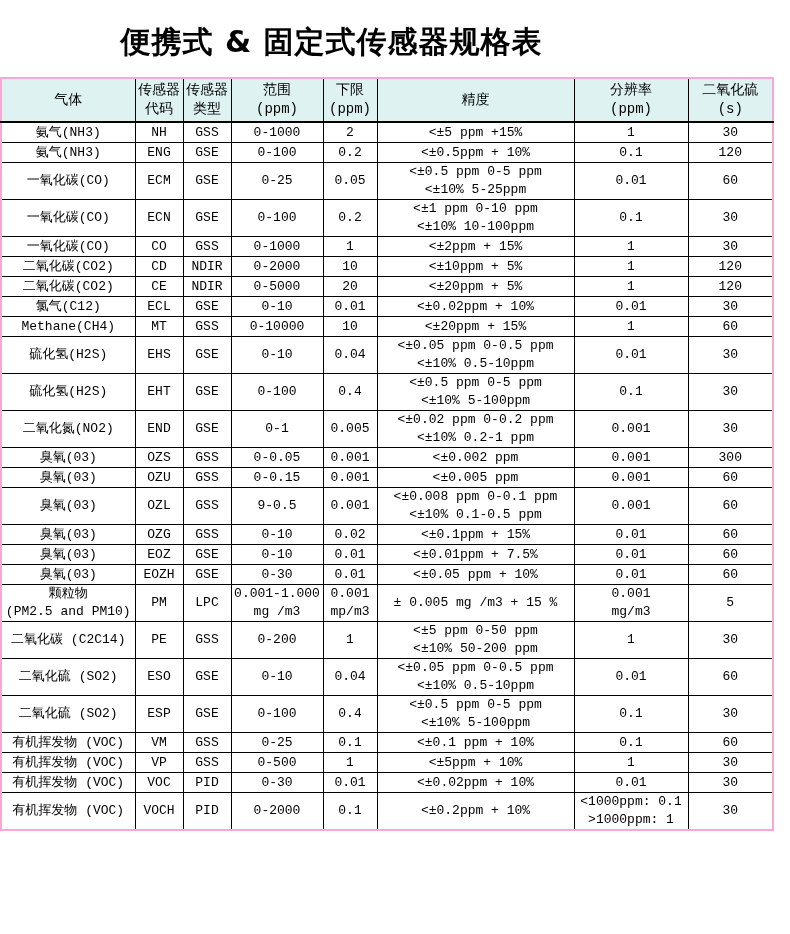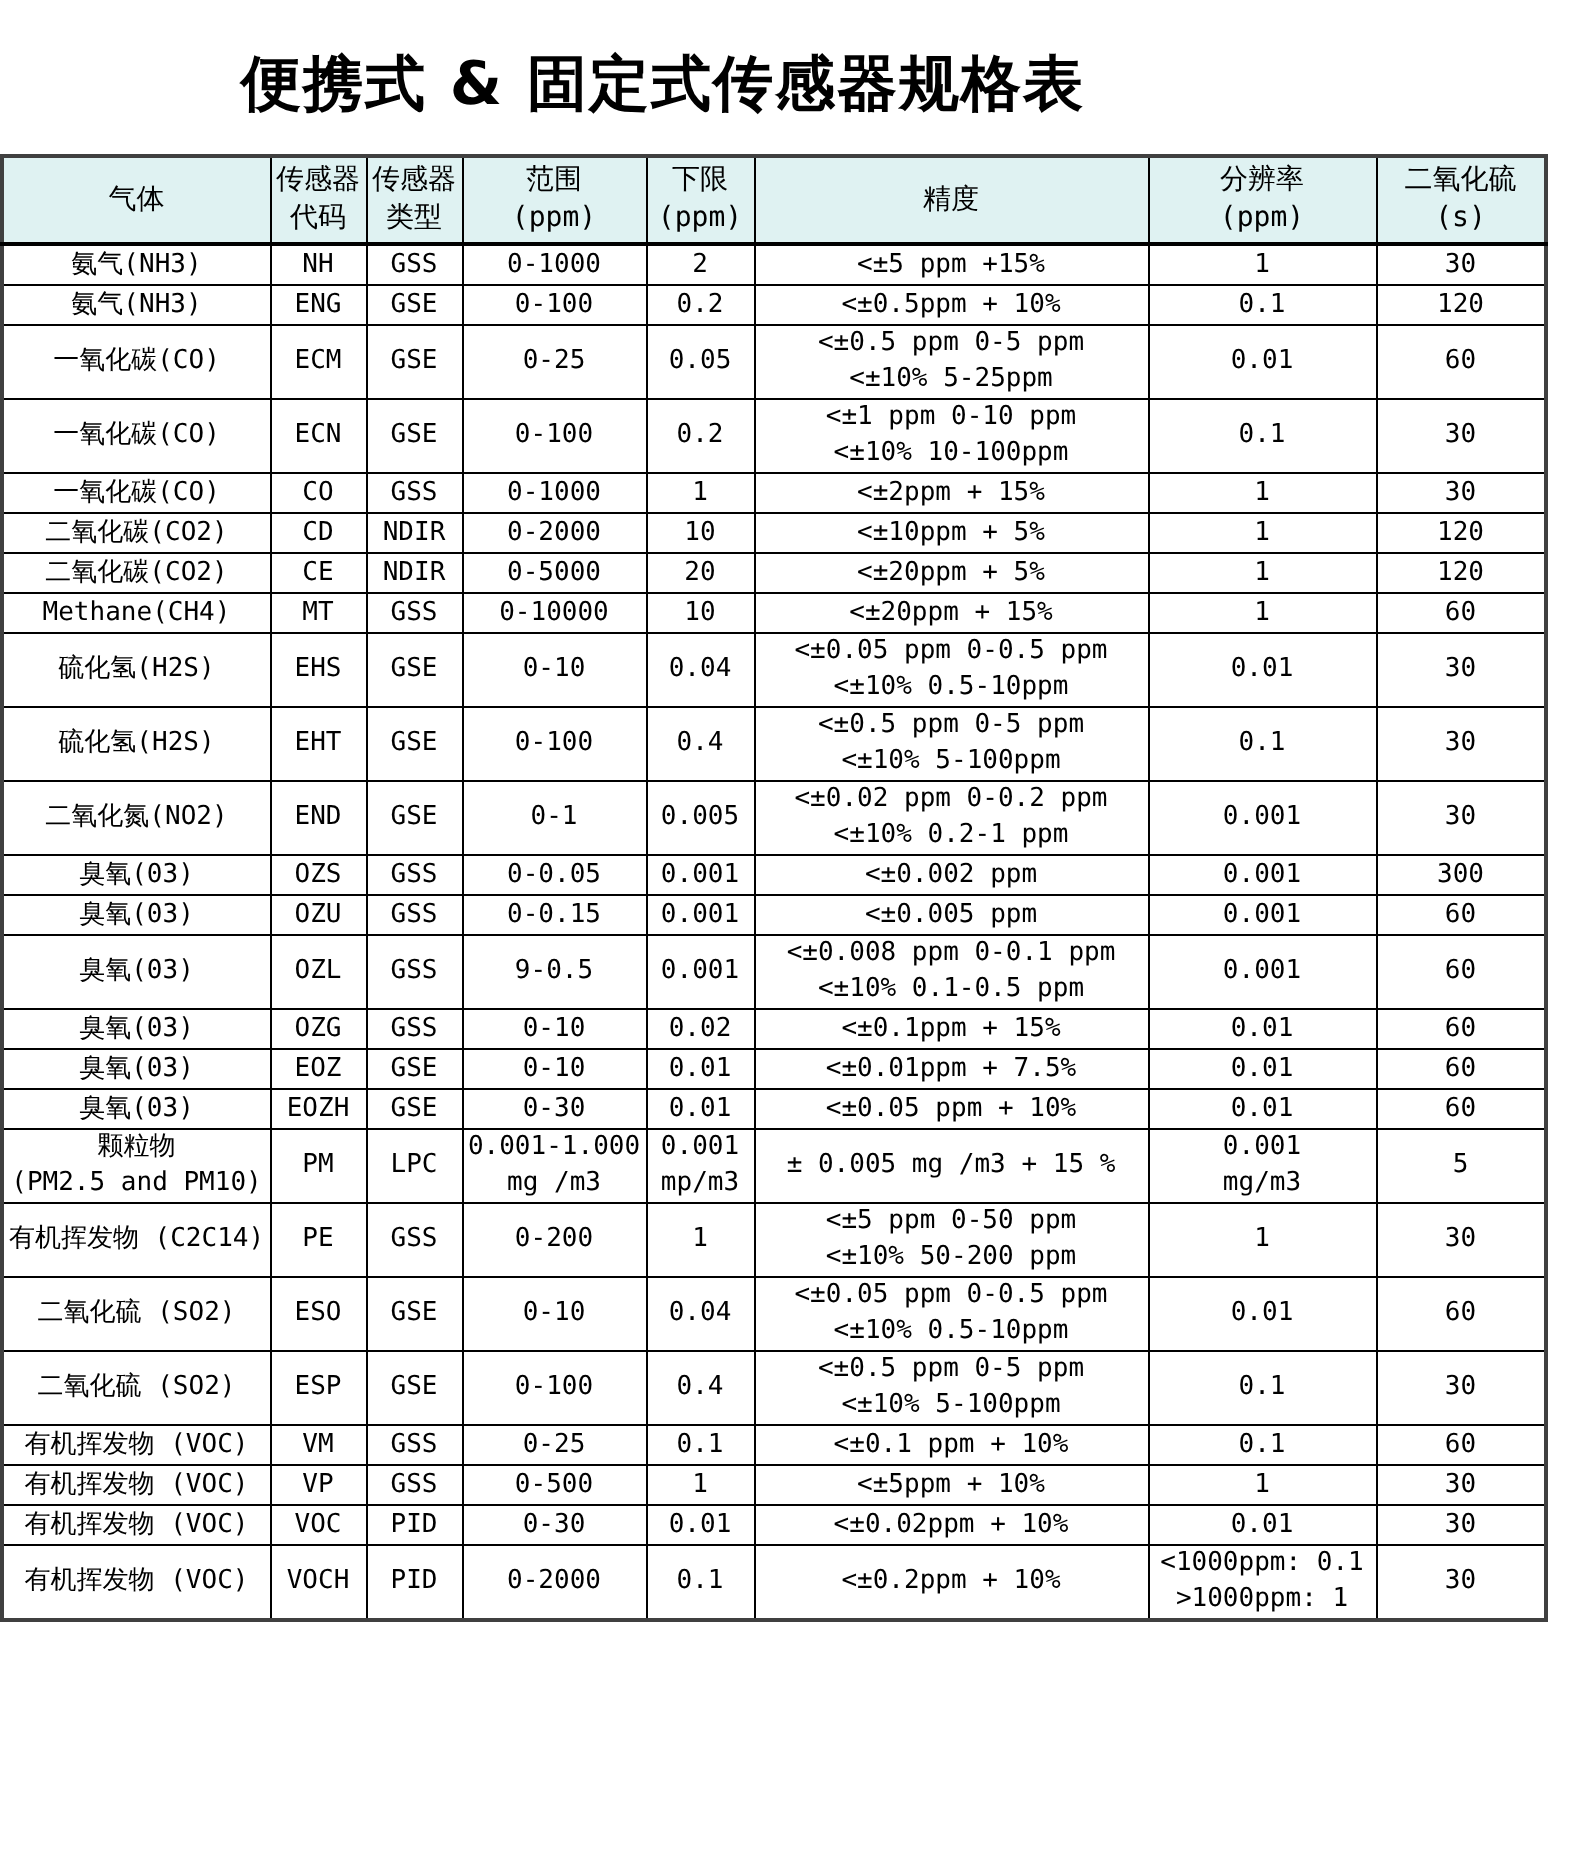--- a/index.html
+++ b/index.html
@@ -21,21 +21,22 @@
     font-size: 30px;
     text-align: center;
     margin: 0 0 14px 0;
     letter-spacing: 1px;
   }
   table.spec {
     border-collapse: collapse;
     table-layout: fixed;
     width: 774px;
     margin: 12px auto;
-    border: 2px solid #404040;
+    border: 2px solid #f9a8d4;
+    font-family: Liberation Mono, monospace;
   }
   col.c0 { width: 134px; }
   col.c1 { width: 48px; }
   col.c2 { width: 48px; }
   col.c3 { width: 92px; }
   col.c4 { width: 54px; }
   col.c5 { width: 197px; }
   col.c6 { width: 114px; }
   col.c7 { width: 85px; }
   th, td {
@@ -162,20 +163,30 @@
           <td>二氧化碳(CO2)</td>
           <td>CE</td>
           <td>NDIR</td>
           <td>0-5000</td>
           <td>20</td>
           <td>&lt;±20ppm + 5%</td>
           <td>1</td>
           <td>120</td>
         </tr>
         <tr>
+          <td>氯气(C12)</td>
+          <td>ECL</td>
+          <td>GSE</td>
+          <td>0-10</td>
+          <td>0.01</td>
+          <td>&lt;±0.02ppm + 10%</td>
+          <td>0.01</td>
+          <td>30</td>
+        </tr>
+        <tr>
           <td>Methane(CH4)</td>
           <td>MT</td>
           <td>GSS</td>
           <td>0-10000</td>
           <td>10</td>
           <td>&lt;±20ppm + 15%</td>
           <td>1</td>
           <td>60</td>
         </tr>
         <tr>
@@ -280,21 +291,21 @@
           <td>0.001-1.000
 mg /m3</td>
           <td>0.001
 mp/m3</td>
           <td>± 0.005 mg /m3 + 15 %</td>
           <td>0.001
 mg/m3</td>
           <td>5</td>
         </tr>
         <tr>
-          <td>有机挥发物 (C2C14)</td>
+          <td>二氧化碳 (C2C14)</td>
           <td>PE</td>
           <td>GSS</td>
           <td>0-200</td>
           <td>1</td>
           <td>&lt;±5 ppm 0-50 ppm
 &lt;±10% 50-200 ppm</td>
           <td>1</td>
           <td>30</td>
         </tr>
         <tr>

